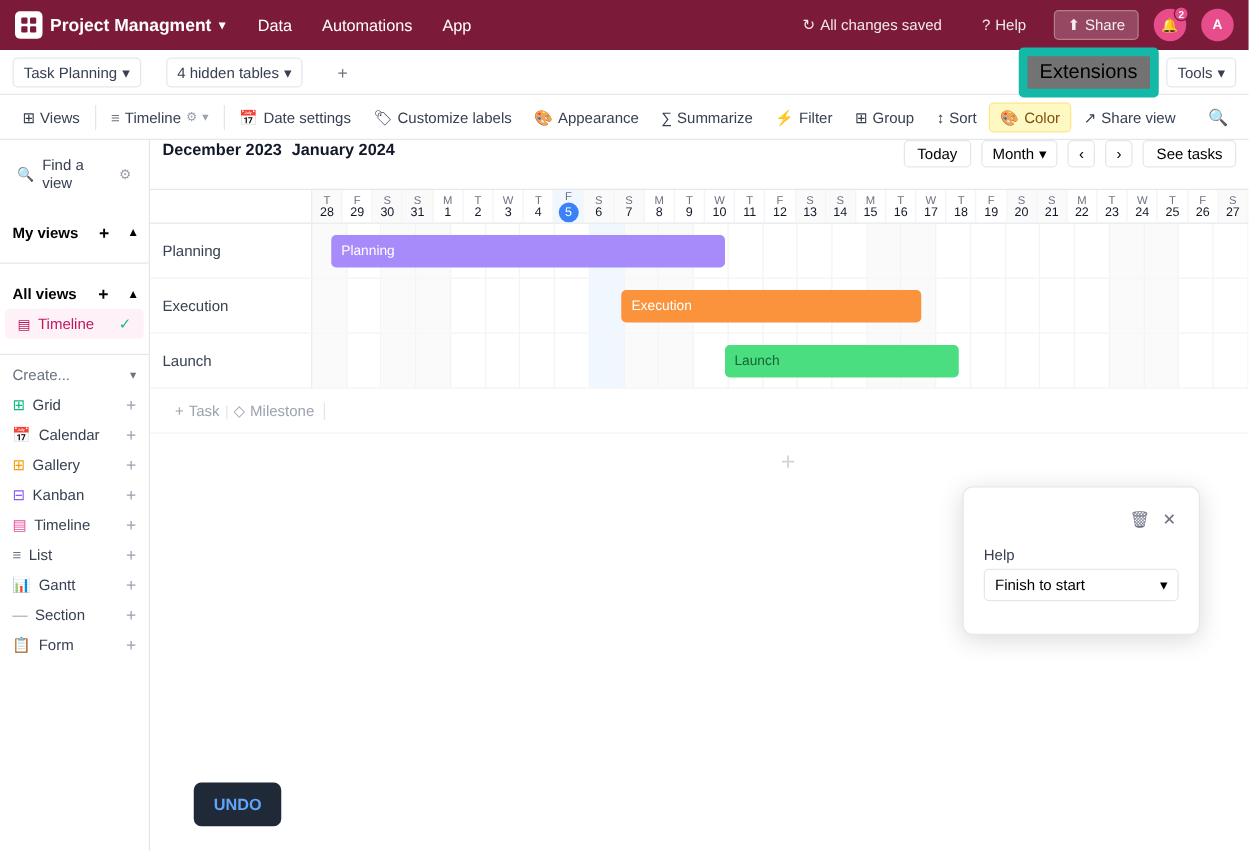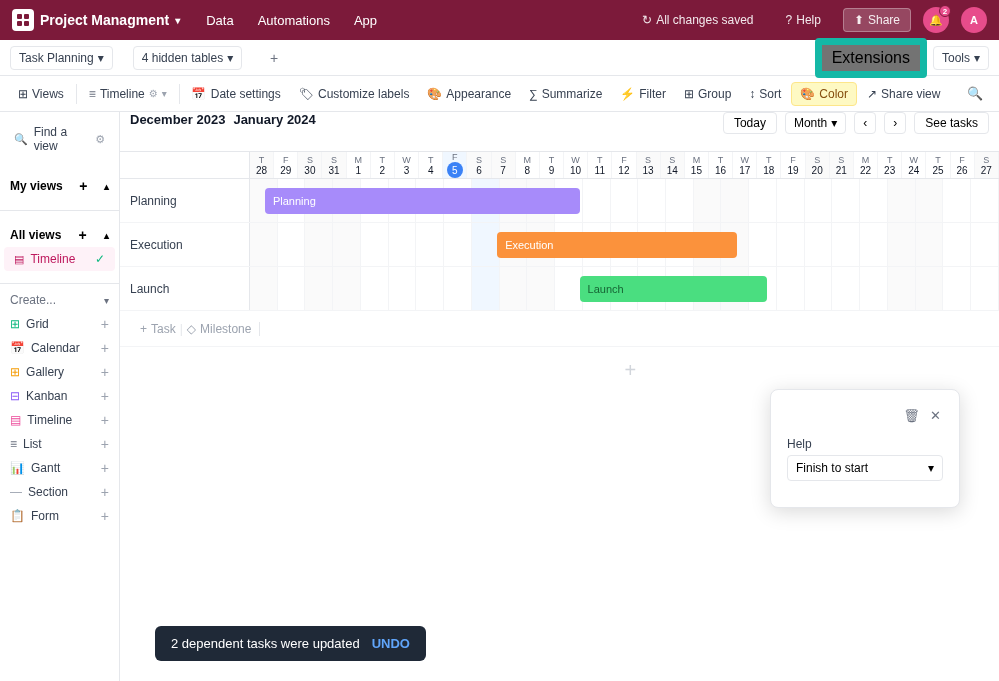--- a/index.html
+++ b/index.html
@@ -643,15 +643,14 @@
           </div>
         </div>
 
       </div>
 
     </div>
   </div>
 </div>
 
 <div class="toast">
-  <span>2 dependent tasks were updated</span>
   <span class="toast-undo">UNDO</span>
 </div>
 
 </body></html>

